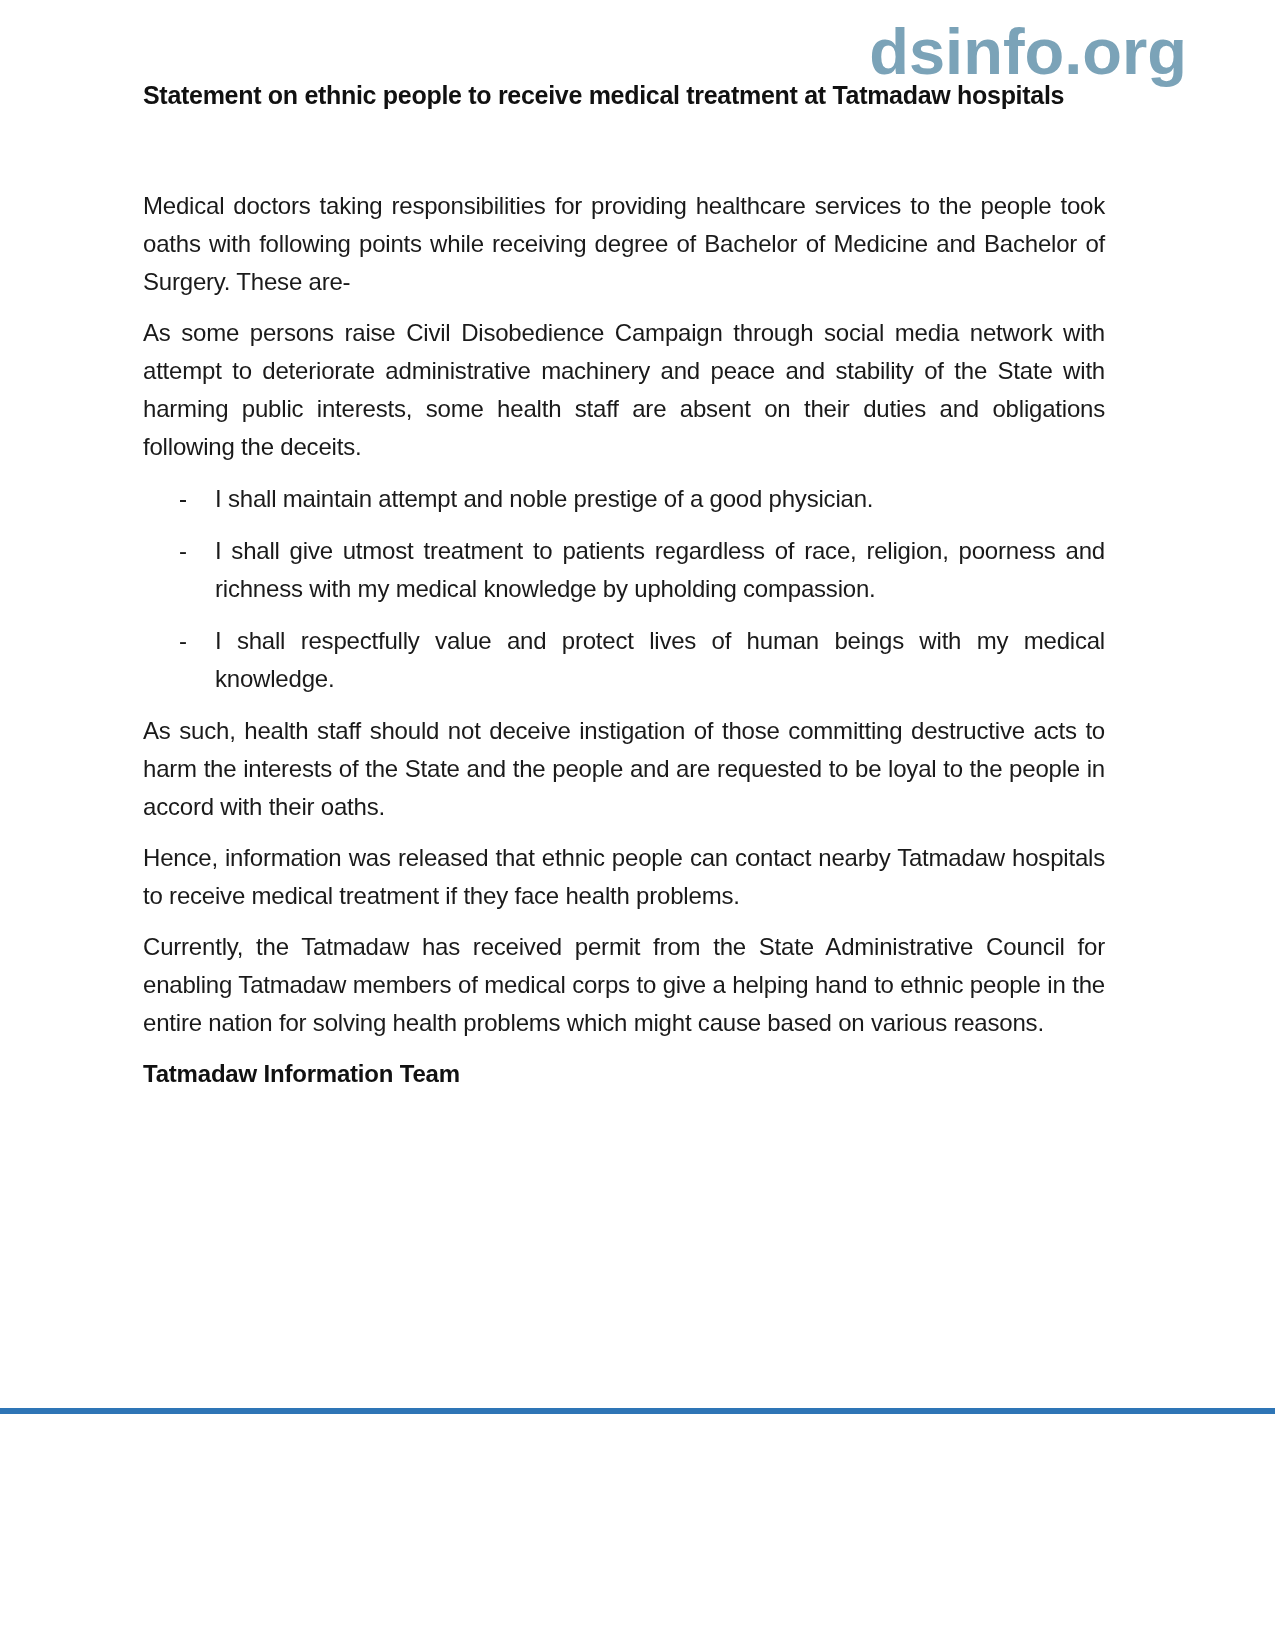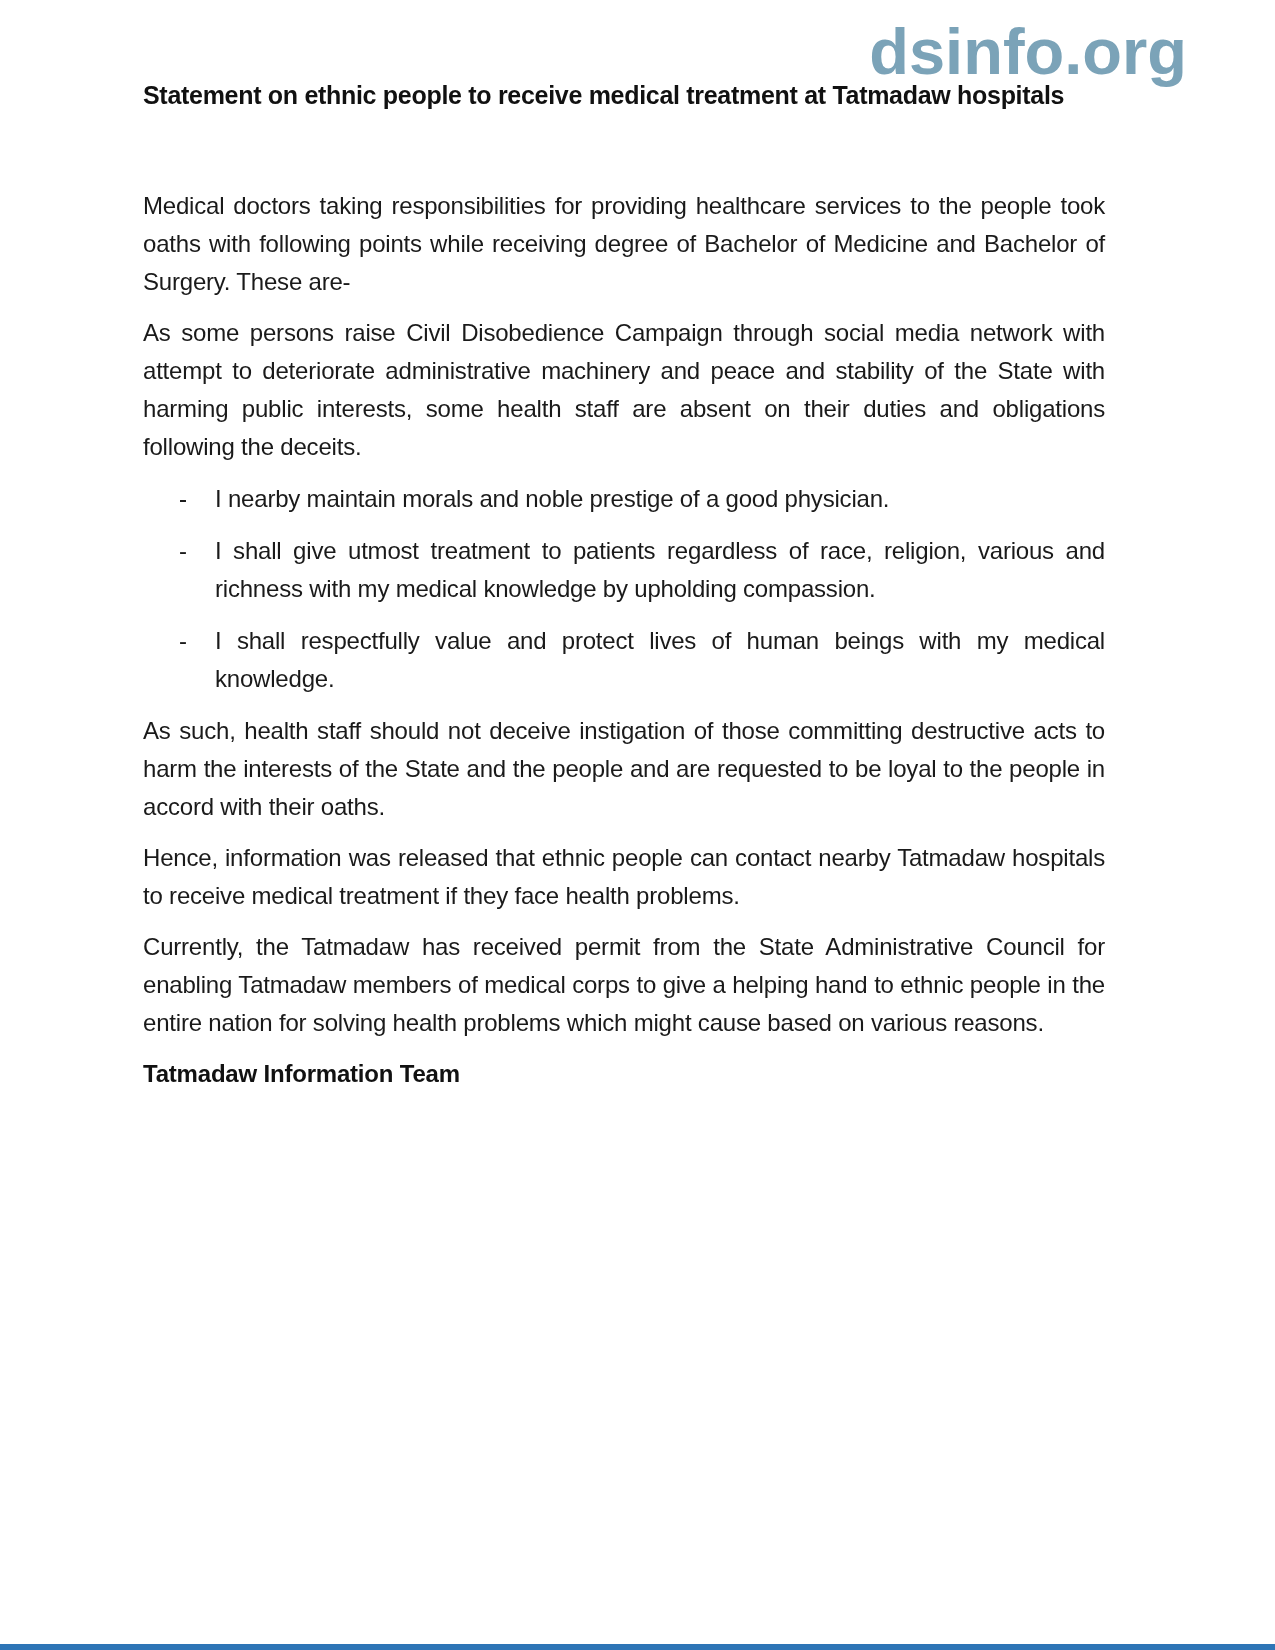--- a/index.html
+++ b/index.html
@@ -1,19 +1,19 @@
 <!DOCTYPE html>
 <html style="--logo_blue: #7ba3b8; --footer_bar: #2e75b6; --body_text: #1a1a1a;"><head>
 <meta charset="utf-8">
 <style>
   html, body { margin: 0; padding: 0; background: #ffffff; }
   .page {
     position: relative;
     width: 1275px;
-    height: 1650px;
+    height: 1414px;
     background: #ffffff;
     overflow: hidden;
     font-family: "Liberation Sans", sans-serif;
     color: var(--body_text, #1a1a1a);
   }
   .logo {
     position: absolute;
     top: 10px;
     right: 88px;
     font-size: 65px;
@@ -91,26 +91,26 @@
     <p class="para">As some persons raise Civil Disobedience Campaign through social media network with attempt to deteriorate administrative machinery and peace and stability of the State with harming public interests, some health staff are absent on their duties and obligations following the deceits.</p>
 
     <div class="oath-list">
 
       <div class="list-item">
         <span class="dash">-</span>
       </div>
 
       <div class="list-item">
         <span class="dash">-</span>
-        <span class="li-text">I nearby maintain morals and noble prestige of a good physician.</span>
+        <span class="li-text">I shall maintain attempt and noble prestige of a good physician.</span>
       </div>
 
       <div class="list-item">
         <span class="dash">-</span>
-        <span class="li-text">I shall give utmost treatment to patients regardless of race, religion, various and richness with my medical knowledge by upholding compassion.</span>
+        <span class="li-text">I shall give utmost treatment to patients regardless of race, religion, poorness and richness with my medical knowledge by upholding compassion.</span>
       </div>
 
       <div class="list-item">
         <span class="dash">-</span>
         <span class="li-text">I shall respectfully value and protect lives of human beings with my medical knowledge.</span>
       </div>
 
     </div>
 
     <p class="para">As such, health staff should not deceive instigation of those committing destructive acts to harm the interests of the State and the people and are requested to be loyal to the people in accord with their oaths.</p>

